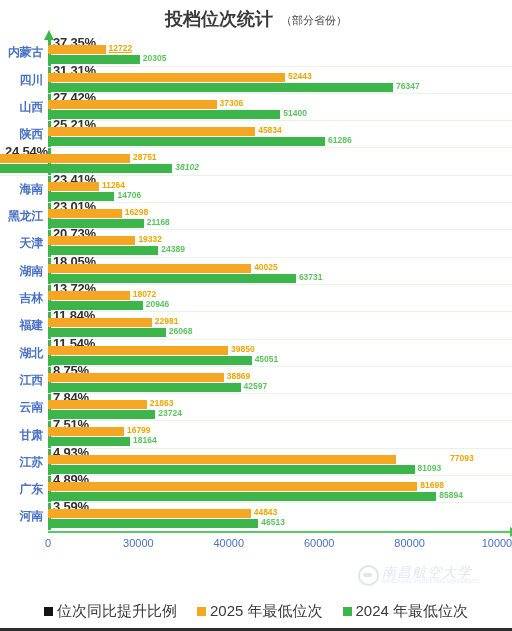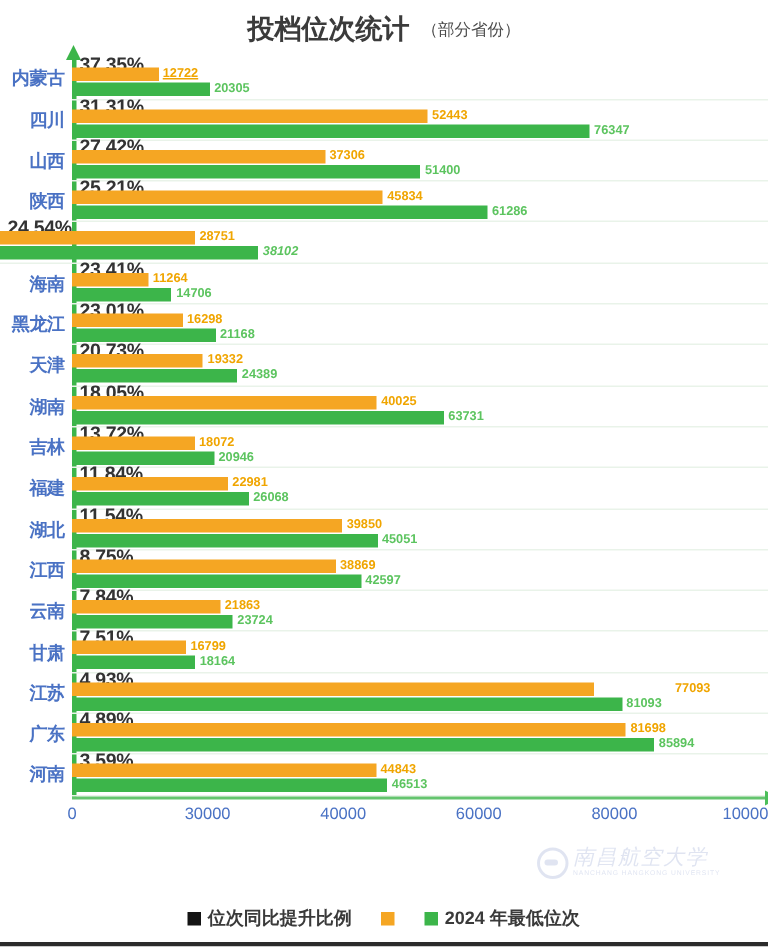--- a/index.html
+++ b/index.html
@@ -222,22 +222,22 @@
     bottom: 10px;
     display: flex;
     justify-content: center;
     align-items: center;
     gap: 20px;
   }
   .legend-item {
     display: flex;
     align-items: center;
     gap: 4px;
-    font-size: 12px;
-    font-weight: bold;
+    font-size: 15px;
+    font-weight: normal;
     color: #3a3a3a;
   }
   .legend-swatch {
     width: 9px;
     height: 9px;
     flex: none;
   }
   .bottom-rule {
     position: absolute;
     left: 0;
@@ -462,20 +462,21 @@
     </div>
   </div>
 
   <div class="legend" id="legend">
       <div class="legend-item">
         <span class="legend-swatch" style="background: rgb(20, 20, 20);"></span>
         <span>位次同比提升比例</span>
       </div>
       <div class="legend-item">
         <span class="legend-swatch" style="background: rgb(245, 166, 35);"></span>
+        <span>2025 年最低位次</span>
       </div>
       <div class="legend-item">
         <span class="legend-swatch" style="background: rgb(60, 181, 74);"></span>
         <span>2024 年最低位次</span>
       </div>
     </div>
   <div class="bottom-rule"></div>
 
 </div>
 

